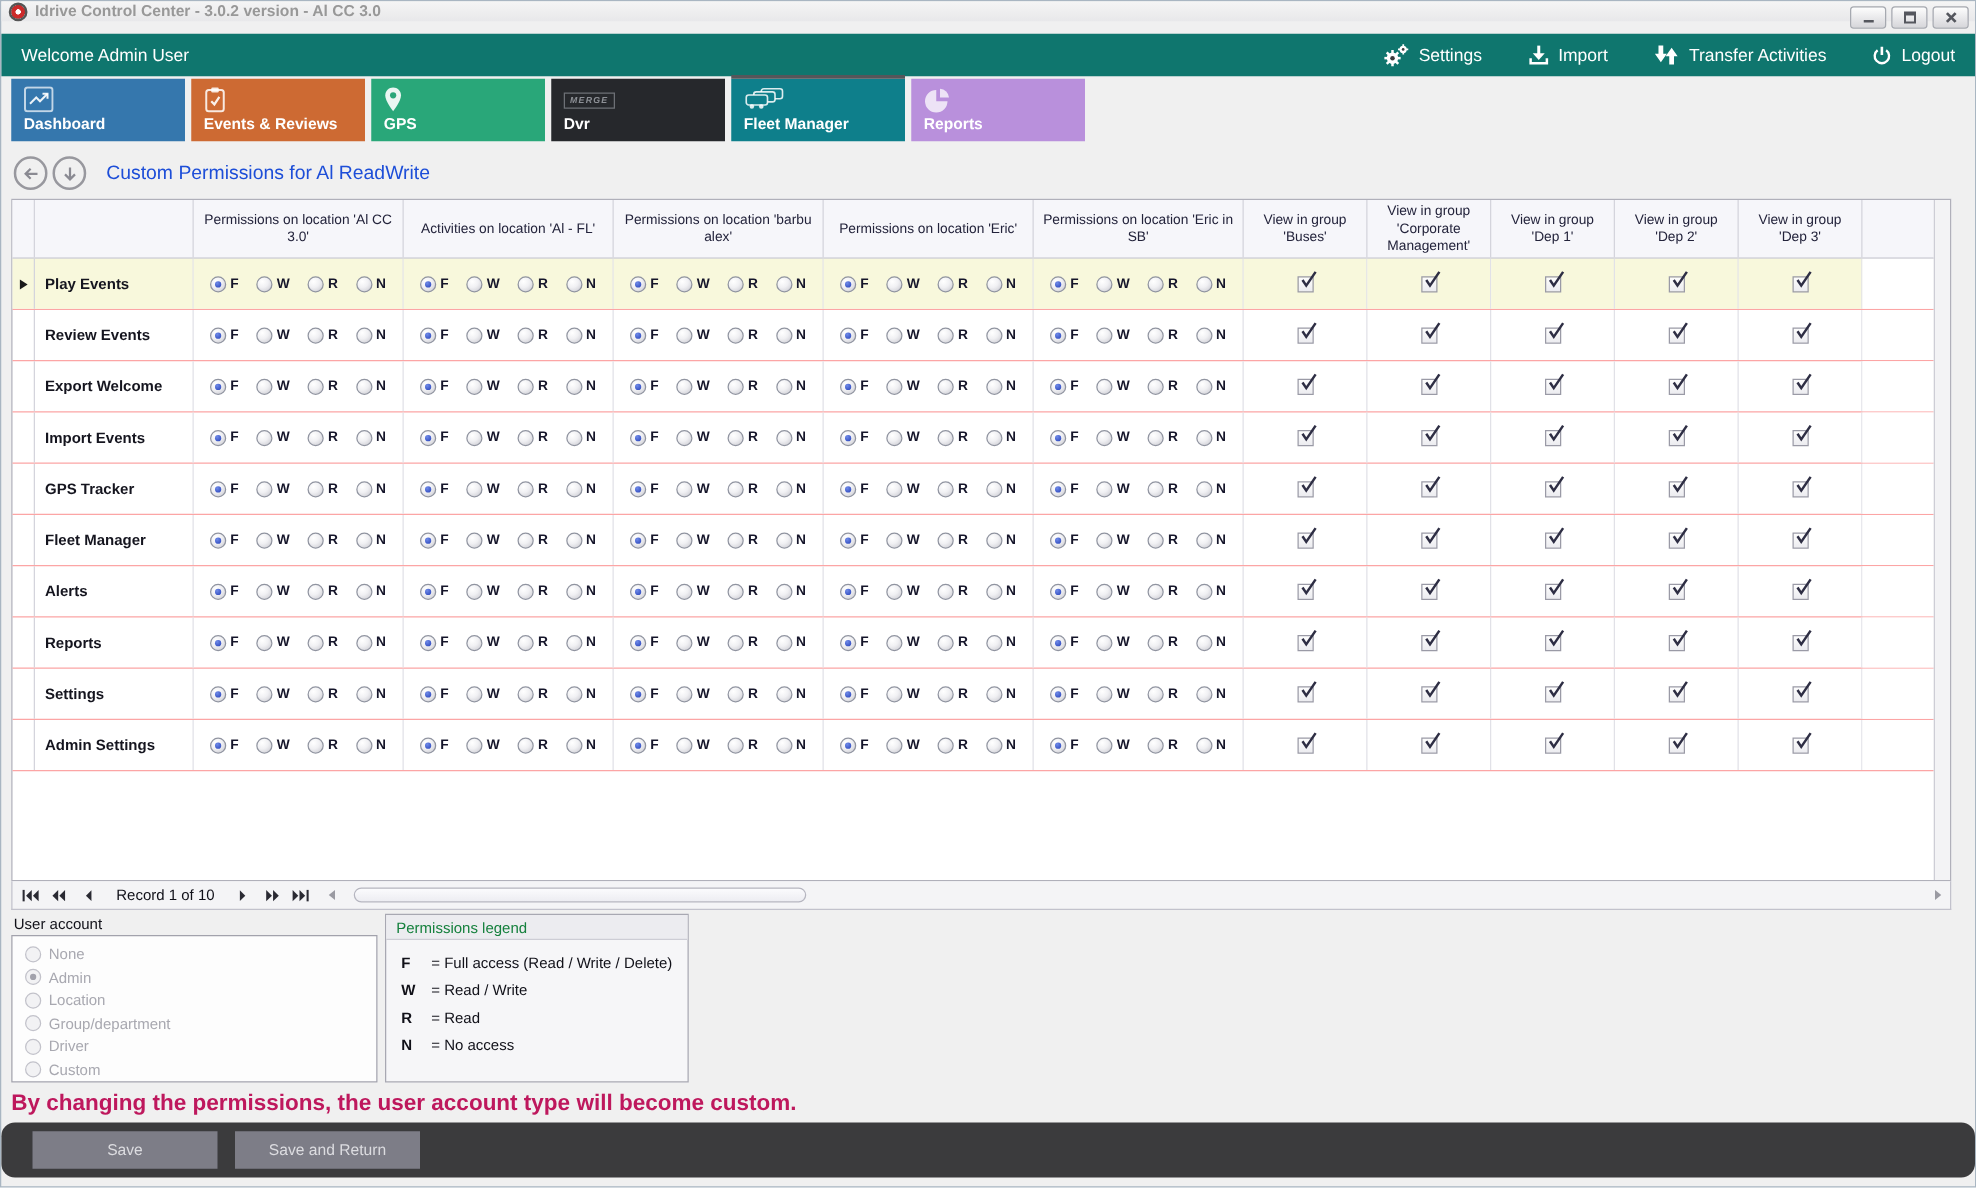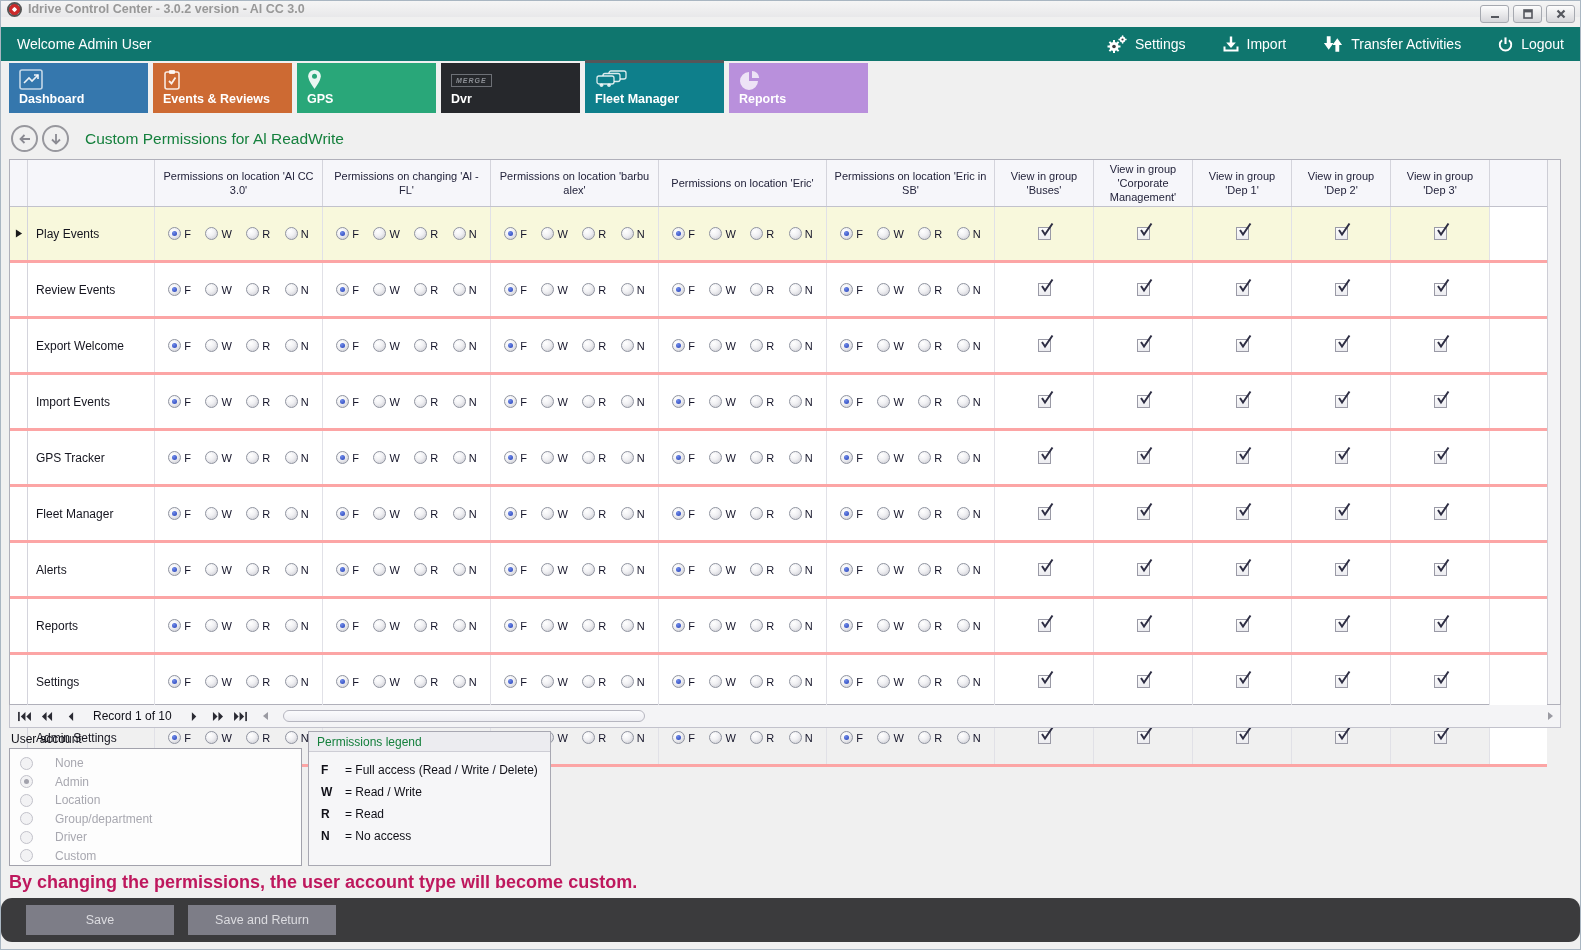--- a/index.html
+++ b/index.html
@@ -29,34 +29,34 @@
   .tab{position:relative;width:139px;height:50px;color:#fff;cursor:default;}
   .tab .tab-icon{position:absolute;left:10px;top:6px;}
   .tab .tab-label{position:absolute;left:10px;bottom:7px;font-size:12.5px;font-weight:bold;white-space:nowrap;}
   .tab.selected::before{content:"";position:absolute;left:0;right:0;top:-3px;height:3px;background:#55565a;}
   .merge-logo{display:inline-block;border:1px solid #6d7076;color:#8d9096;font-style:italic;
     font-weight:bold;font-size:7px;letter-spacing:1px;padding:2px 4px;}
   
   .navrow{position:absolute;left:0;top:117px;right:0;height:41px;display:flex;align-items:center;padding-left:10px;}
   .circle-btn{width:27px;height:27px;border:2px solid #98989e;border-radius:50%;
     display:flex;align-items:center;justify-content:center;margin-right:4px;background:transparent;}
-  .page-title{margin-left:12px;font-size:15.5px;color:#15803d;}
+  .page-title{margin-left:12px;font-size:15.5px;color:#1d4ed8;}
   
   .grid{position:absolute;left:8px;top:158px;width:1552px;height:546px;background:#fff;
     border:1px solid #b0b0ba;}
   .vscroll{position:absolute;right:0;top:0;bottom:0;width:13px;background:#f3f3f5;border-left:1px solid #cdcdd5;}
   .grid-header{display:flex;height:47px;background:#f6f6fa;border-bottom:1px solid #c2c2cc;margin-right:13px;}
   .hcell{border-right:1px solid #d4d4dc;display:flex;align-items:center;justify-content:center;
     text-align:center;font-size:11px;color:#23233b;padding:2px 5px;line-height:1.3;}
   .col-ind{width:18px;flex:none;}
   .col-label{width:127px;flex:none;}
   .col-perm{width:168px;flex:none;}
   .col-view{width:99px;flex:none;}
   .col-filler{flex:1;border-right:none !important;}
-  .grid-body .row{display:flex;height:56px;border-bottom:3px solid #fca5a5;margin-right:13px;}
+  .grid-body .row{display:flex;height:41px;border-bottom:1px solid #fca5a5;margin-right:13px;font-weight:bold;}
   .cell{border-right:1px solid #e1e1e7;display:flex;align-items:center;}
   .row.selected .cell{background:#f8f8dc;}
   .cell.ind{width:18px;flex:none;justify-content:center;border-right:1px solid #d4d4dc;}
   .cell.label{width:127px;flex:none;padding-left:8px;font-size:12px;color:#15151f;}
   .cell.perm{width:168px;flex:none;justify-content:space-around;padding:0 6px;}
   .cell.view{width:99px;flex:none;justify-content:center;}
   .cell.filler{flex:1;border-right:none;background:#fff !important;}
   .radio-pair{display:flex;align-items:center;gap:3px;}
   .radio-letter{font-size:11px;color:#15152a;}
   .radio{position:relative;width:13px;height:13px;border-radius:50%;flex:none;
@@ -75,21 +75,21 @@
   .vcr{display:flex;align-items:center;justify-content:center;width:16px;height:15px;}
   .record-text{font-size:12px;color:#101018;margin:0 8px;white-space:nowrap;}
   .hscroll{flex:1;display:flex;align-items:center;gap:5px;margin-left:6px;}
   .hs-track{flex:1;position:relative;height:13px;}
   .hs-thumb{position:absolute;left:8px;top:0;width:362px;height:12px;border:1px solid #b6b6c0;
     border-radius:6px;background:linear-gradient(#fbfbfd,#ededf2);}
   
   .ua-label{position:absolute;left:10px;top:731px;font-size:12px;color:#101018;}
   .ua-box{position:absolute;left:8px;top:747px;width:293px;height:118px;border:1px solid #a2a2ac;
     background:#fdfdfd;padding:7px 0 0 10px;display:flex;flex-direction:column;gap:4.5px;}
-  .ua-option{display:flex;align-items:center;gap:22px;}
+  .ua-option{display:flex;align-items:center;gap:6px;}
   .ua-option .opt-label{font-size:12px;color:#a8a8b0;}
   .legend{position:absolute;left:307px;top:730px;width:243px;height:135px;border:1px solid #a8a8b2;background:#f6f6f8;}
   .legend-header{height:20px;background:#ececf0;border-bottom:1px solid #cdcdd5;
     font-size:12px;color:#15803d;line-height:20px;padding-left:8px;}
   .legend-body{padding:11px 12px;}
   .legend-row{display:flex;margin-bottom:8px;font-size:12px;color:#101018;}
   .legend-key{font-weight:bold;width:24px;flex:none;}
   .warning{position:absolute;left:8px;top:871px;font-size:18px;font-weight:bold;color:#be185d;}
   
   .buttonbar{position:absolute;left:0;top:897px;right:0;height:44px;background:#3b3b3d;
@@ -237,21 +237,21 @@
         </svg>
     </span>
     <span class="page-title">Custom Permissions for Al ReadWrite</span>
   </div>
 
   <div class="grid">
     <div class="grid-header">
         <div class="hcell col-ind"></div>
         <div class="hcell col-label"></div>
         <div class="hcell col-perm">Permissions on location 'Al CC 3.0'</div>
-        <div class="hcell col-perm">Permissions on changing 'Al - FL'</div>
+        <div class="hcell col-perm">Activities on location 'Al - FL'</div>
         <div class="hcell col-perm">Permissions on location 'barbu alex'</div>
         <div class="hcell col-perm">Permissions on location 'Eric'</div>
         <div class="hcell col-perm">Permissions on location 'Eric in SB'</div>
         <div class="hcell col-view">View in group 'Buses'</div>
         <div class="hcell col-view">View in group 'Corporate Management'</div>
         <div class="hcell col-view">View in group 'Dep 1'</div>
         <div class="hcell col-view">View in group 'Dep 2'</div>
         <div class="hcell col-view">View in group 'Dep 3'</div>
         <div class="hcell col-filler"></div>
       </div>

